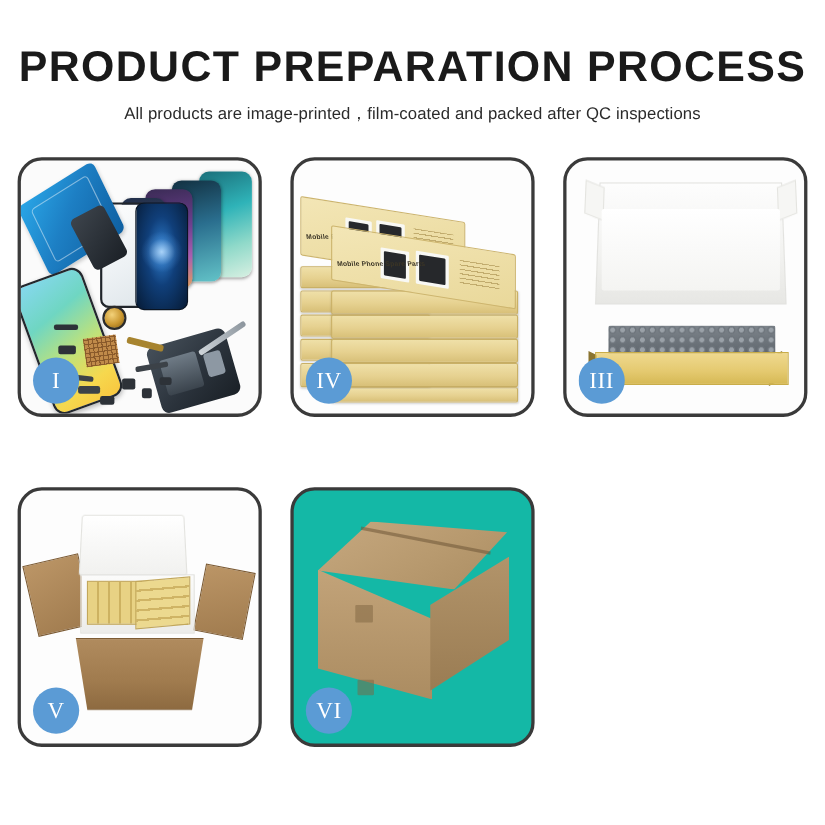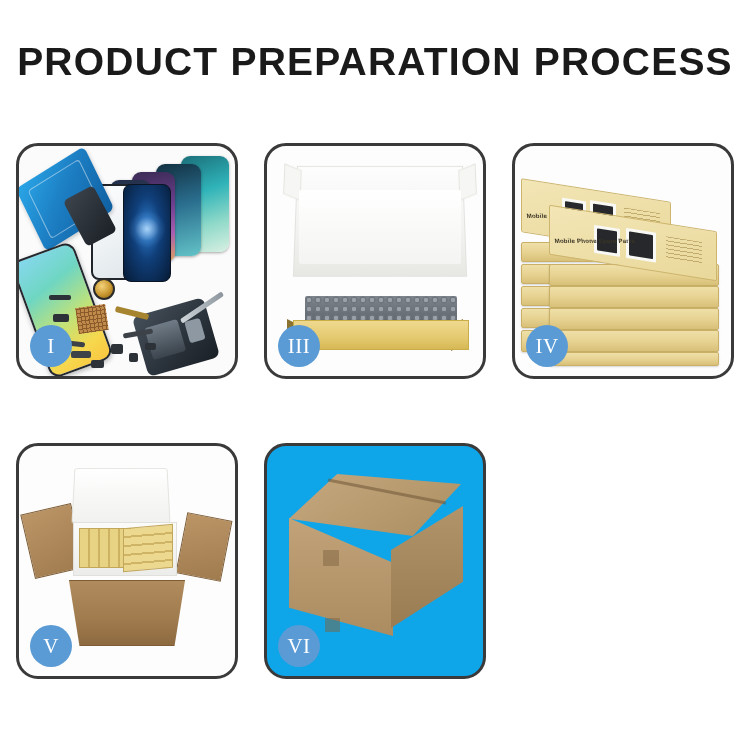--- a/index.html
+++ b/index.html
@@ -448,21 +448,21 @@
     position: absolute;
     left: 104px; top: 80px;
     width: 50px; height: 44px;
     background:
       repeating-linear-gradient(180deg, #ecd98f 0 7px, #cfb465 7px 9px);
     border: 1px solid #c2a75a;
     transform: skewY(-5deg);
   }
 
   
-  .p6 { background: #0ea5e9; padding-left: 26px; }
+  .p6 { background: #14b8a6; padding-left: 26px; }
   .c6-top {
     position: absolute;
     left: 22px; top: 28px;
     width: 172px; height: 62px;
     background: linear-gradient(150deg,#c6a87f 0%,#b89a6f 55%,#ab8d62 100%);
     clip-path: polygon(28% 0, 100% 16%, 72% 100%, 0 72%);
     border: 0;
   }
   .c6-left {
     position: absolute;
@@ -493,20 +493,21 @@
   .c6-t1 { left: 56px; top: 104px; width: 16px; height: 16px; }
   .c6-t2 { left: 58px; top: 172px; width: 15px; height: 14px; }
 </style>
 </head>
 <body>
 
 <div class="page">
 
   <div class="header">
     <div class="title">PRODUCT PREPARATION PROCESS</div>
+    <div class="subtitle">All products are image-printed，film-coated and packed after QC inspections</div>
   </div>
 
   <div class="grid">
 
     <div class="panel p1">
       <div class="panel-stage">
         <div class="phone-fan">
           <div class="fanphone fp1"></div>
           <div class="fanphone fp2"></div>
           <div class="fanphone fp3"></div>
@@ -529,69 +530,69 @@
         <div class="chip ch3"></div>
         <div class="chip ch4"></div>
         <div class="chip ch5"></div>
         <div class="chip ch6"></div>
         <div class="tweezers"></div>
       </div>
       <div class="badge">I</div>
     </div>
 
 
+    <div class="panel p4">
+      <div class="panel-stage">
+        <div class="stack">
+
+          <div class="sbox" style="left:0px;  top:78px;  width:118px; height:20px;"></div>
+          <div class="sbox" style="left:0px;  top:100px; width:118px; height:20px;"></div>
+          <div class="sbox" style="left:0px;  top:122px; width:118px; height:20px;"></div>
+          <div class="sbox" style="left:0px;  top:144px; width:118px; height:20px;"></div>
+          <div class="sbox" style="left:0px;  top:166px; width:118px; height:22px;"></div>
+
+          <div class="sbox" style="left:28px; top:100px; width:170px; height:22px;"></div>
+          <div class="sbox" style="left:28px; top:122px; width:170px; height:22px;"></div>
+          <div class="sbox" style="left:28px; top:144px; width:170px; height:22px;"></div>
+          <div class="sbox" style="left:28px; top:166px; width:170px; height:22px;"></div>
+          <div class="sbox" style="left:28px; top:188px; width:170px; height:14px;"></div>
+
+          <div class="sb-topface" style="left:0px; top:26px; width:150px; height:54px; transform: skewY(9deg);">
+            <div class="lbl-white" style="left:40px; top:12px; width:24px; height:26px;"></div>
+            <div class="lbl-dark" style="left:43px; top:15px; width:18px; height:20px;"></div>
+            <div class="lbl-white" style="left:68px; top:10px; width:26px; height:28px;"></div>
+            <div class="lbl-dark" style="left:71px; top:13px; width:20px; height:22px;"></div>
+            <div class="lbl-lines" style="left:102px; top:12px;"></div>
+            <div class="lbl-text" style="left:4px; top:26px; transform: rotate(-9deg);">Mobile Phone Spare Parts</div>
+          </div>
+
+          <div class="sb-topface" style="left:28px; top:54px; width:168px; height:50px; transform: skewY(9deg);">
+            <div class="lbl-white" style="left:44px; top:12px; width:26px; height:28px;"></div>
+            <div class="lbl-dark" style="left:47px; top:15px; width:20px; height:22px;"></div>
+            <div class="lbl-white" style="left:76px; top:10px; width:30px; height:30px;"></div>
+            <div class="lbl-dark" style="left:79px; top:13px; width:24px; height:24px;"></div>
+            <div class="lbl-lines" style="left:116px; top:12px;"></div>
+            <div class="lbl-text" style="left:4px; top:24px; transform: rotate(-9deg);">Mobile Phone Spare Parts</div>
+          </div>
+
+        </div>
+      </div>
+      <div class="badge">IV</div>
+    </div>
+
     <div class="panel p3">
       <div class="panel-stage">
         <div class="box3-lid"></div>
         <div class="box3-foam-lid"></div>
         <div class="box3-insert"></div>
         <div class="box3-left-flap"></div>
         <div class="box3-right-flap"></div>
         <div class="box3-front"></div>
       </div>
       <div class="badge">III</div>
-    </div>
-
-    <div class="panel p4">
-      <div class="panel-stage">
-        <div class="stack">
-
-          <div class="sbox" style="left:0px;  top:78px;  width:118px; height:20px;"></div>
-          <div class="sbox" style="left:0px;  top:100px; width:118px; height:20px;"></div>
-          <div class="sbox" style="left:0px;  top:122px; width:118px; height:20px;"></div>
-          <div class="sbox" style="left:0px;  top:144px; width:118px; height:20px;"></div>
-          <div class="sbox" style="left:0px;  top:166px; width:118px; height:22px;"></div>
-
-          <div class="sbox" style="left:28px; top:100px; width:170px; height:22px;"></div>
-          <div class="sbox" style="left:28px; top:122px; width:170px; height:22px;"></div>
-          <div class="sbox" style="left:28px; top:144px; width:170px; height:22px;"></div>
-          <div class="sbox" style="left:28px; top:166px; width:170px; height:22px;"></div>
-          <div class="sbox" style="left:28px; top:188px; width:170px; height:14px;"></div>
-
-          <div class="sb-topface" style="left:0px; top:26px; width:150px; height:54px; transform: skewY(9deg);">
-            <div class="lbl-white" style="left:40px; top:12px; width:24px; height:26px;"></div>
-            <div class="lbl-dark" style="left:43px; top:15px; width:18px; height:20px;"></div>
-            <div class="lbl-white" style="left:68px; top:10px; width:26px; height:28px;"></div>
-            <div class="lbl-dark" style="left:71px; top:13px; width:20px; height:22px;"></div>
-            <div class="lbl-lines" style="left:102px; top:12px;"></div>
-            <div class="lbl-text" style="left:4px; top:26px; transform: rotate(-9deg);">Mobile Phone Spare Parts</div>
-          </div>
-
-          <div class="sb-topface" style="left:28px; top:54px; width:168px; height:50px; transform: skewY(9deg);">
-            <div class="lbl-white" style="left:44px; top:12px; width:26px; height:28px;"></div>
-            <div class="lbl-dark" style="left:47px; top:15px; width:20px; height:22px;"></div>
-            <div class="lbl-white" style="left:76px; top:10px; width:30px; height:30px;"></div>
-            <div class="lbl-dark" style="left:79px; top:13px; width:24px; height:24px;"></div>
-            <div class="lbl-lines" style="left:116px; top:12px;"></div>
-            <div class="lbl-text" style="left:4px; top:24px; transform: rotate(-9deg);">Mobile Phone Spare Parts</div>
-          </div>
-
-        </div>
-      </div>
-      <div class="badge">IV</div>
     </div>
 
     <div class="panel p5">
       <div class="panel-stage">
         <div class="carton-flap flap-left"></div>
         <div class="carton-flap flap-right"></div>
         <div class="foam-lid5"></div>
         <div class="foam-liner"></div>
         <div class="yellow-stack5"></div>
         <div class="yellow-stack5b"></div>

